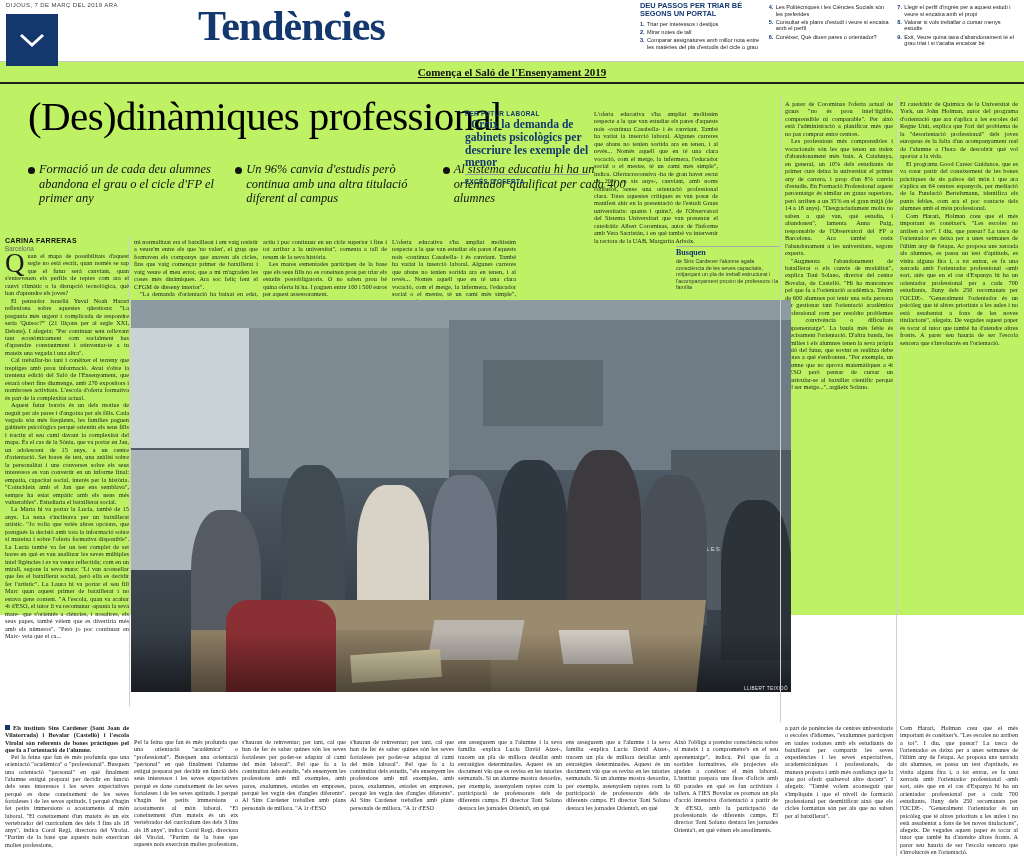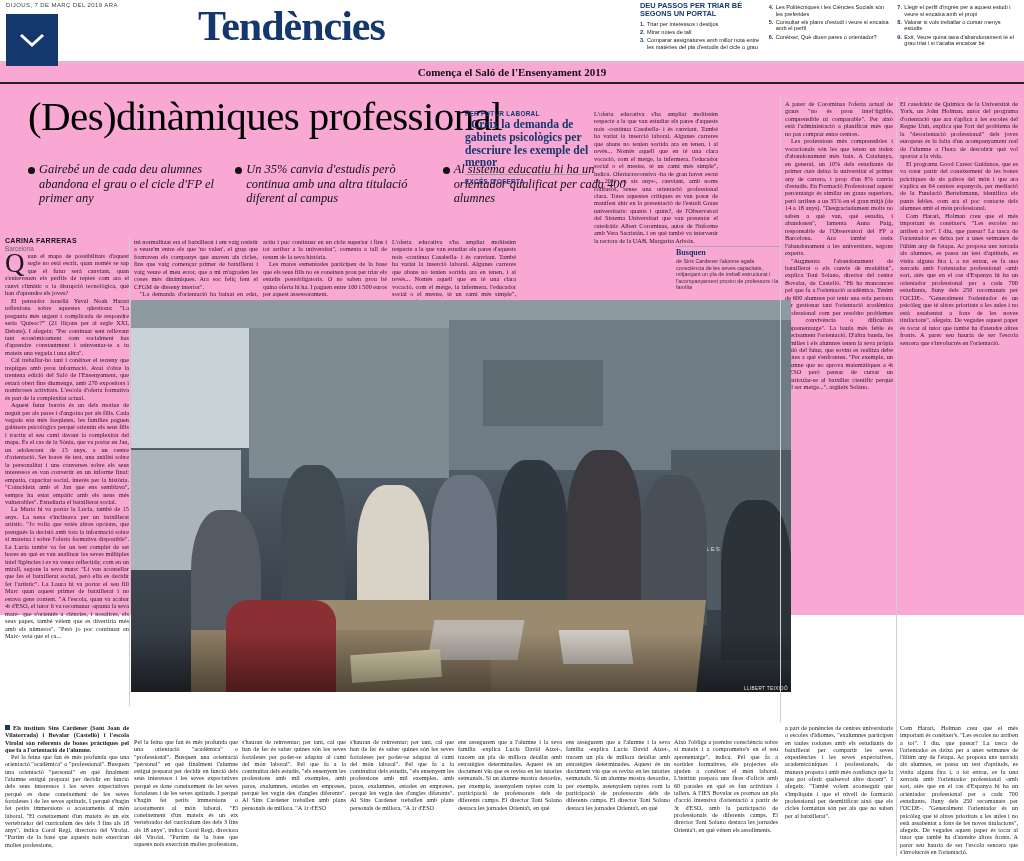--- a/index.html
+++ b/index.html
@@ -7,21 +7,21 @@
     margin: 0; padding: 0;
     background: #ffffff;
     width: 1024px; height: 861px;
     overflow: hidden;
     font-family: "Liberation Serif", serif;
     color: #111;
   }
   .page {
     position: relative;
     width: 1024px; height: 615px;
-    background: #f9a8d4;
+    background: #bef264;
     padding-left: 44px;
   }
 
   
   .topstrip {
     position: absolute; top: 0; left: 0; width: 1024px; height: 62px;
     border-bottom: 1px solid #c8c8c8;
     background: #fff;
   }
   .masthead-left {
@@ -62,20 +62,21 @@
   }
   .top-list li span.num {
     position: absolute; left: 0; top: 0; color: #14386e; font-weight: 700;
   }
 
   
   .subbar {
     position: absolute; top: 62px; left: 0; width: 1024px; height: 22px;
     text-align: center;
     border-bottom: 2px solid #222;
+    text-decoration: underline;
   }
   .subbar span {
     font-family: "Liberation Serif", serif;
     font-weight: 700; font-size: 11px; color: #111;
     line-height: 20px;
   }
 
   
   .headline {
     position: absolute; top: 94px; left: 28px; width: 600px;
@@ -287,25 +288,25 @@
 
   <div class="subbar">
     <span>Comença el Saló de l'Ensenyament 2019</span>
   </div>
 
   <div class="headline">(Des)dinàmiques professional</div>
 
   <div class="bullets">
     <div class="bullet">
       <span class="dot"></span>
-      <p>Gairebé un de cada deu alumnes abandona el grau o el cicle d'FP el primer any</p>
+      <p>Formació un de cada deu alumnes abandona el grau o el cicle d'FP el primer any</p>
     </div>
     <div class="bullet">
       <span class="dot"></span>
-      <p>Un 35% canvia d'estudis però continua amb una altra titulació diferent al campus</p>
+      <p>Un 96% canvia d'estudis però continua amb una altra titulació diferent al campus</p>
     </div>
     <div class="bullet">
       <span class="dot"></span>
       <p>Al sistema educatiu hi ha un orientador qualificat per cada 400 alumnes</p>
     </div>
   </div>
 
   <div class="byline">
     <div class="name">CARINA FARRERAS</div>
     <div class="place">Barcelona</div>

